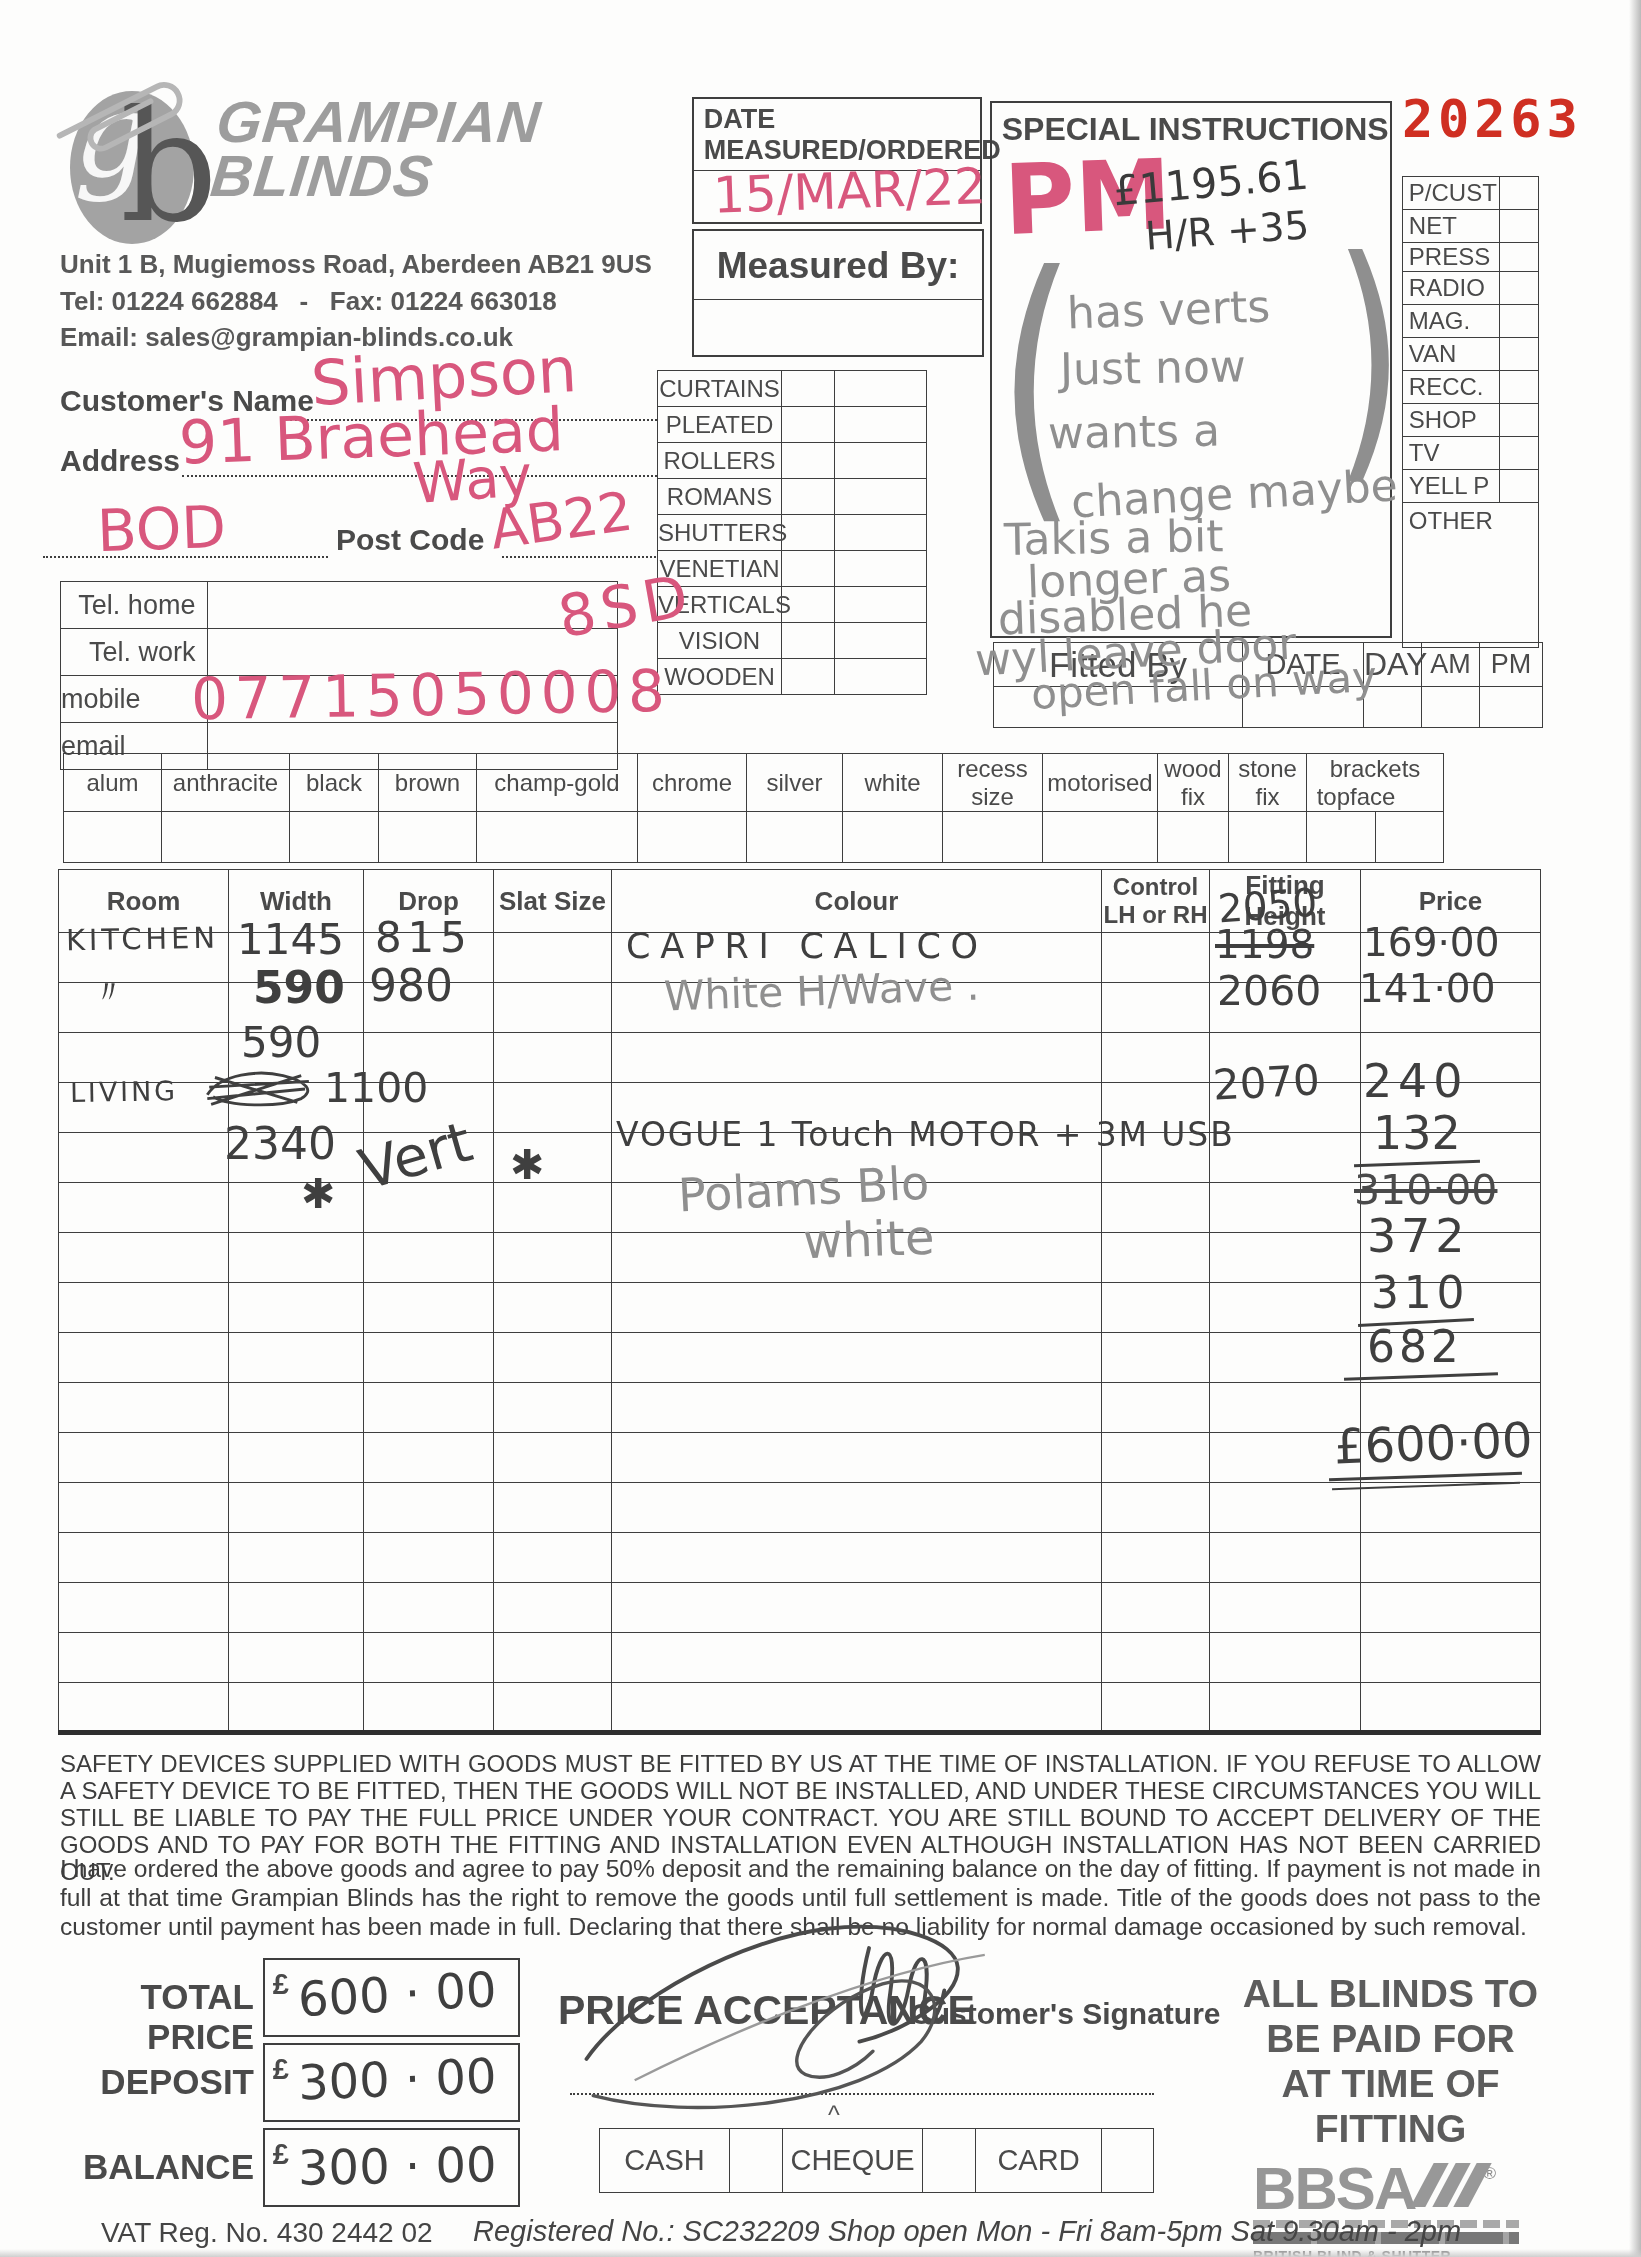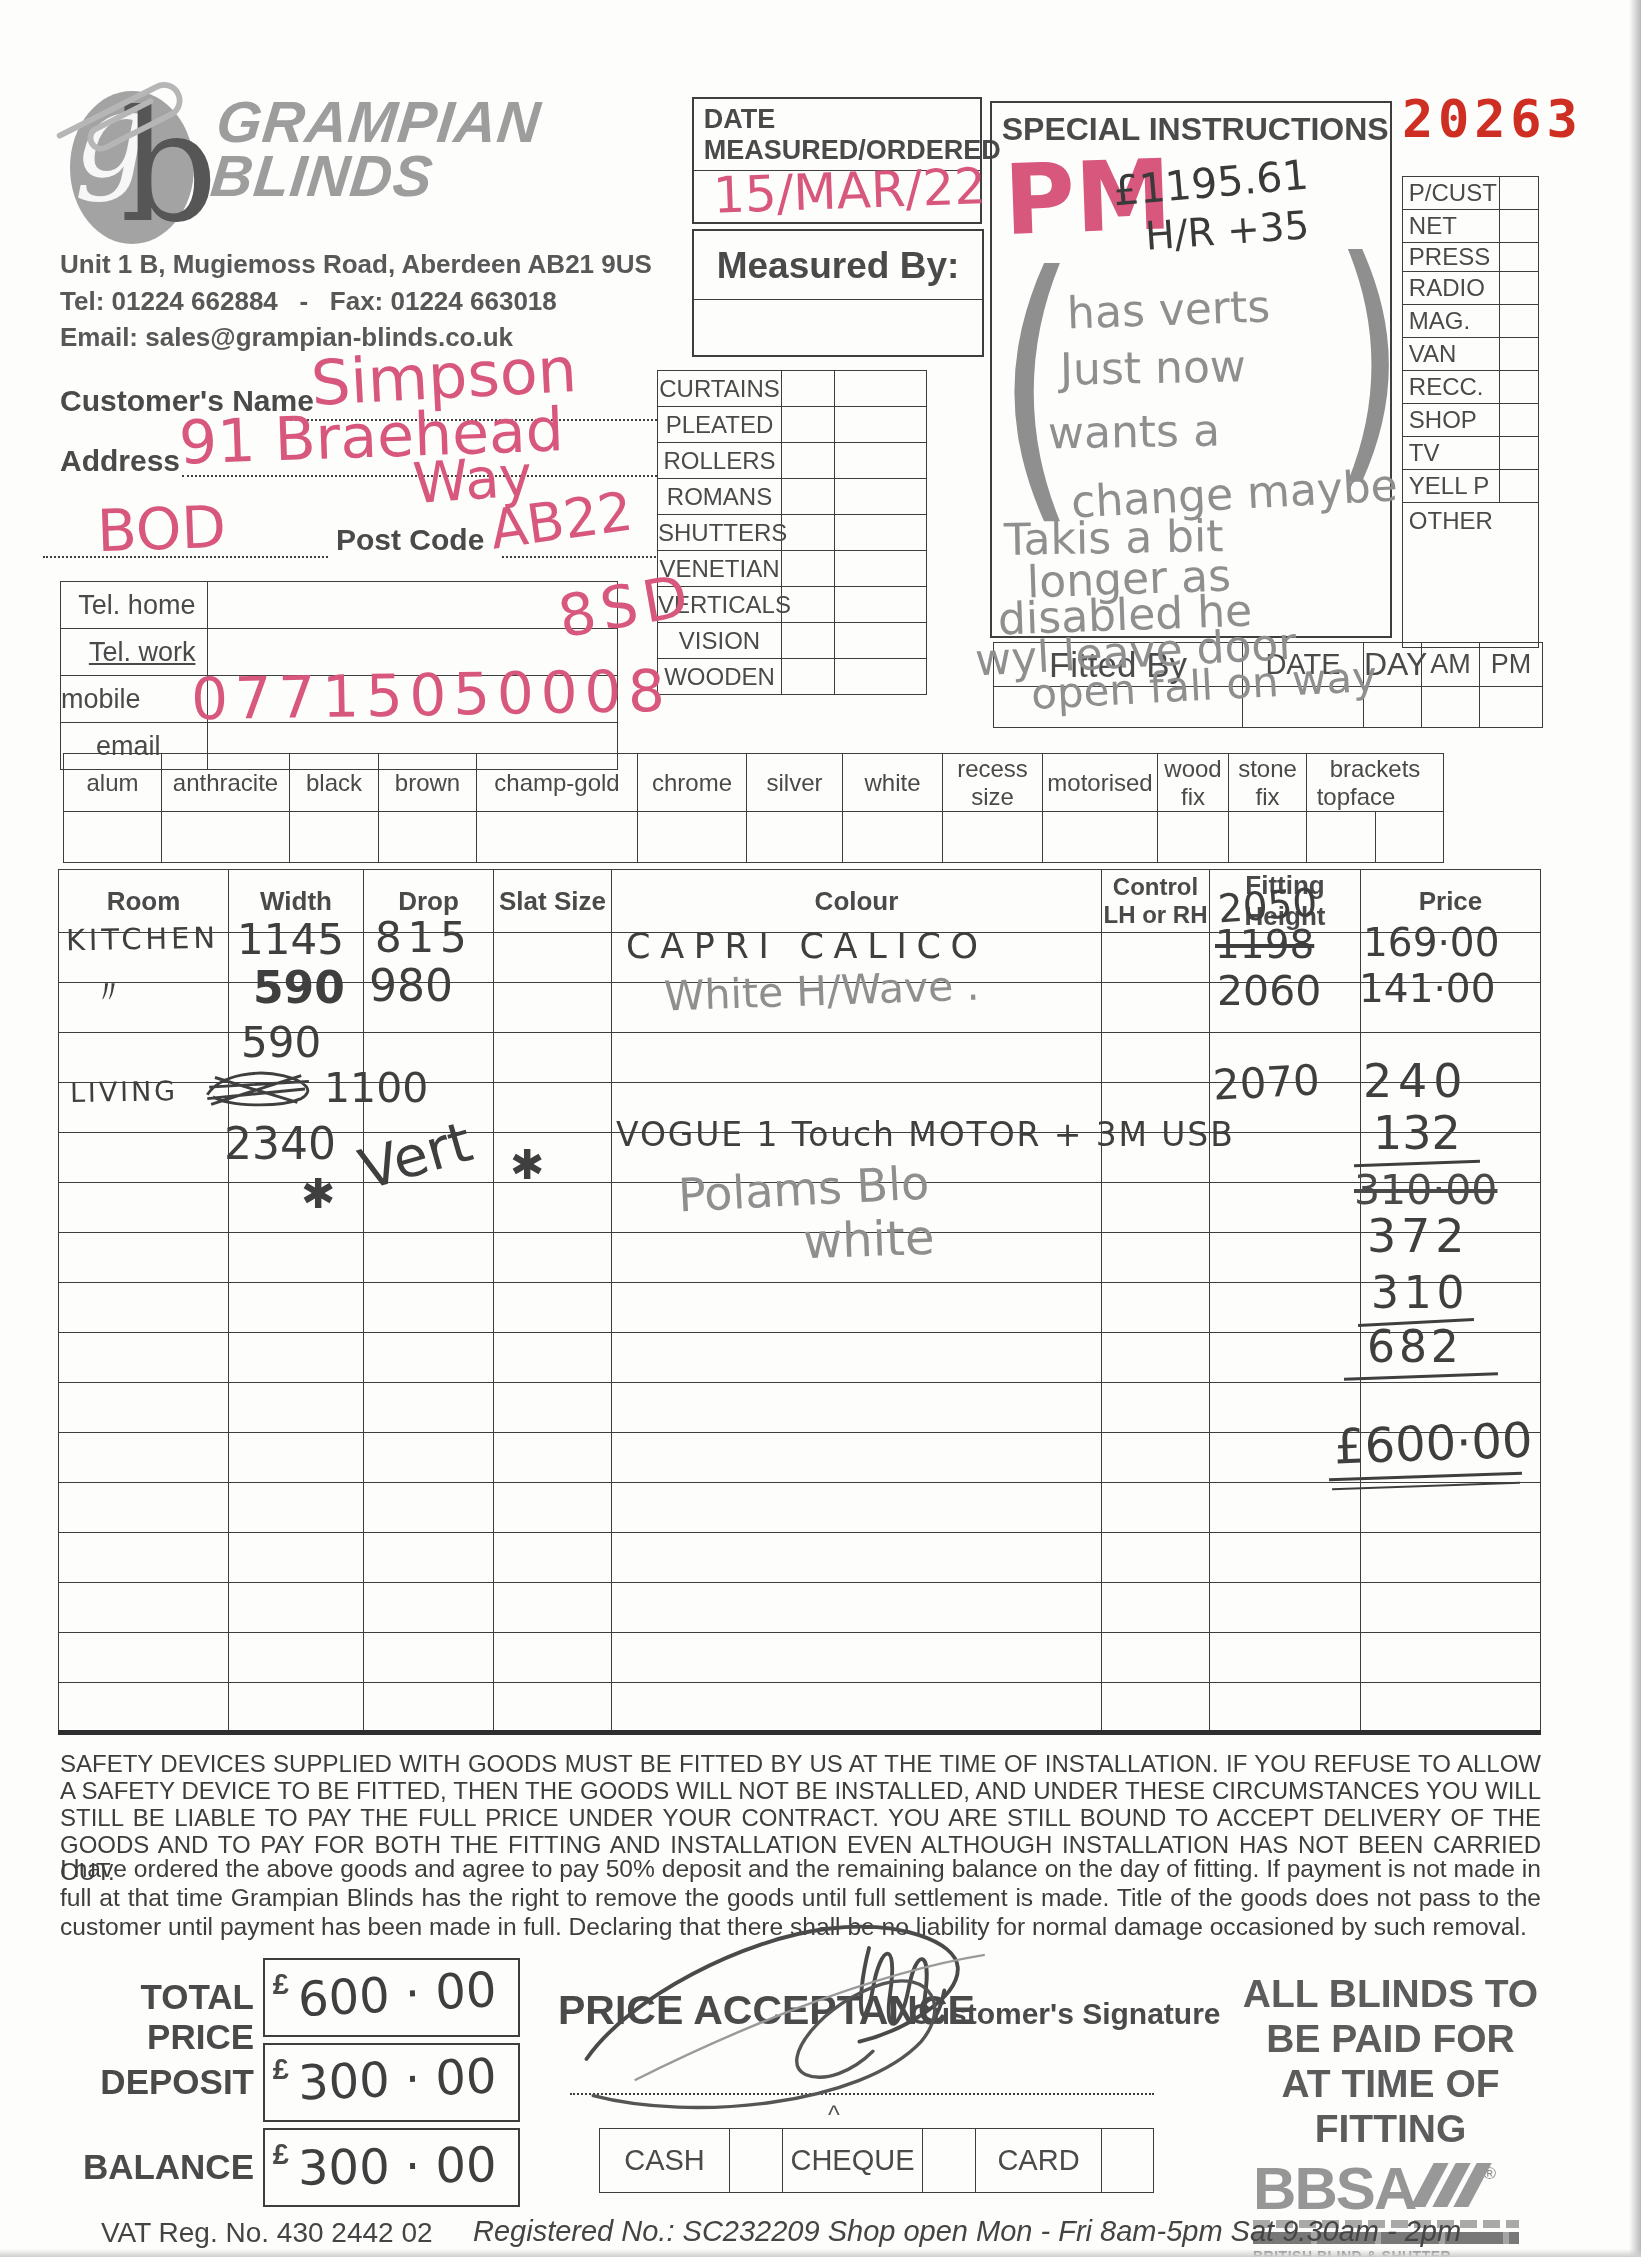--- a/index.html
+++ b/index.html
@@ -90,29 +90,29 @@
     <colgroup>
         <col style="width:147px;">
         <col>
       </colgroup>
     <tbody>
         <tr style="height:47px;">
       <td style="text-align:right;padding-right:11.6px;font-size:27px;">Tel. home</td>
       <td></td>
     </tr>
     <tr style="height:47px;">
-      <td style="text-align:right;padding-right:11.6px;font-size:27px;text-decoration:underline;">Tel. work</td>
+      <td style="text-align:right;padding-right:11.6px;font-size:27px;">Tel. work</td>
       <td></td>
     </tr>
     <tr style="height:47px;">
       <td style="text-align:left;padding-right:3px;font-size:27px;">mobile</td>
       <td></td>
     </tr>
     <tr style="height:47px;">
-      <td style="text-align:center;padding-right:11.6px;font-size:27px;">email</td>
+      <td style="text-align:left;padding-right:11.6px;font-size:27px;">email</td>
       <td></td>
     </tr>
   </tbody>
     </table>
   <span class="hw pink" style="left:191px;top:666px;font-size:58px;letter-spacing:6.8px;transform:rotate(-1deg);">07715050008</span>
 
   <table class="frm abs" style="left:657px;top:370px;width:270px;">
     <colgroup>
         <col style="width:124px;">
         <col style="width:53px;">

